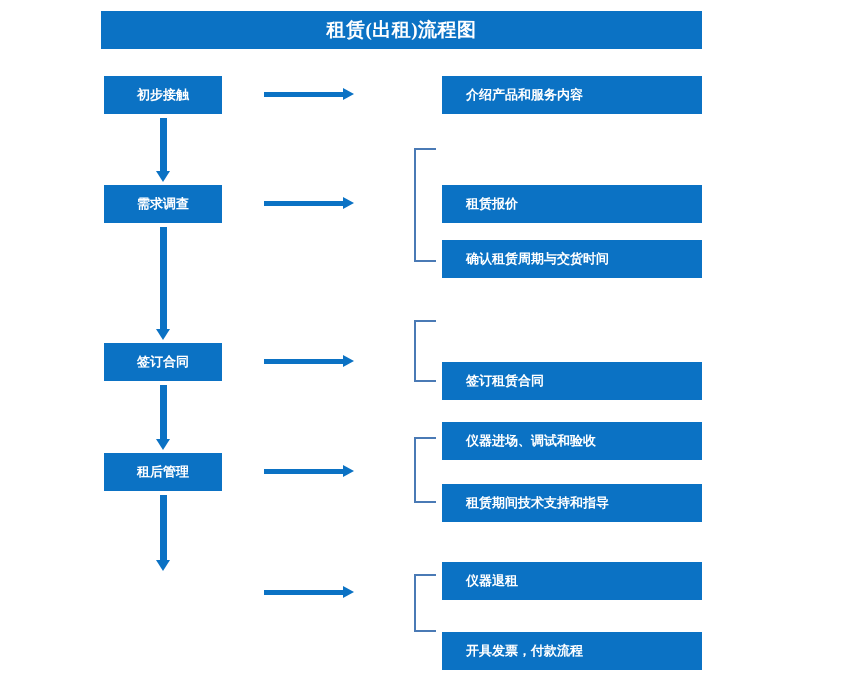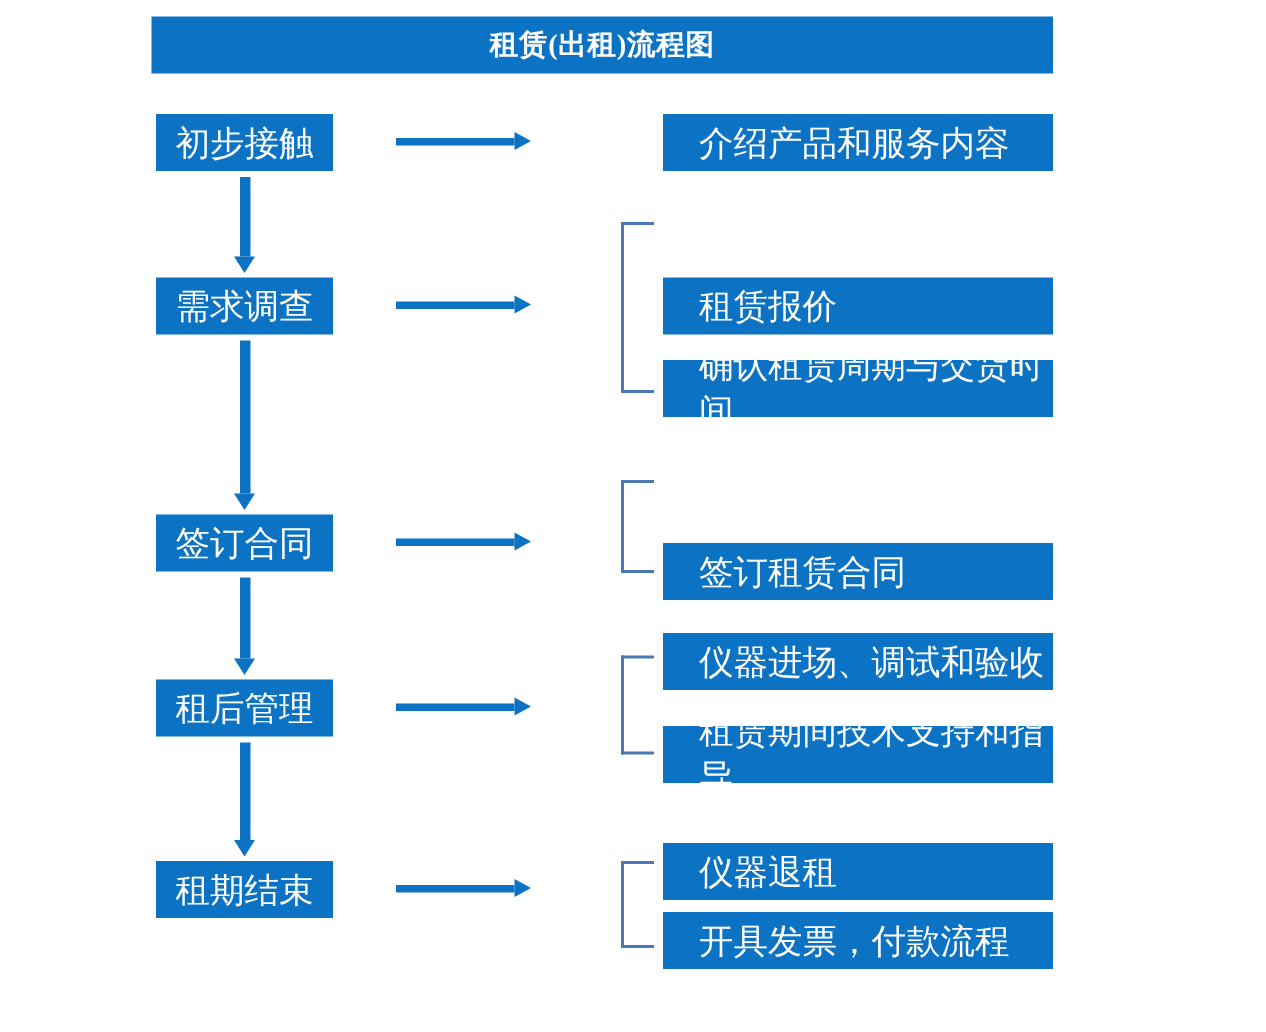--- a/index.html
+++ b/index.html
@@ -38,22 +38,22 @@
     justify-content: center;
     box-sizing: border-box;
   }
 
   
   .node {
     position: absolute;
     height: 38px;
     background: #0b72c4;
     color: #ffffff;
-    font-size: 23px;
-    font-weight: normal;
+    font-size: 13px;
+    font-weight: bold;
     display: flex;
     align-items: center;
     box-sizing: border-box;
   }
   .node.left {
     left: 104px;
     width: 118px;
     justify-content: center;
     text-align: center;
   }
@@ -128,21 +128,20 @@
   <div class="title-bar">租赁(出租)流程图</div>
 
   <div class="node left" style="top:76px;">初步接触</div>
 
   <div class="node left" style="top:185px;">需求调查</div>
 
   <div class="node left" style="top:343px;">签订合同</div>
 
   <div class="node left" style="top:453px;">租后管理</div>
 
-  <div class="node left" style="top:574px;">租期结束</div>
 
   <div class="down-arrow" style="top:118px; height:64px;">
     <div class="shaft" style="height:53px;"></div>
     <div class="head" style="top:53px;"></div>
   </div>
 
   <div class="down-arrow" style="top:227px; height:113px;">
     <div class="shaft" style="height:102px;"></div>
     <div class="head" style="top:102px;"></div>
   </div>
@@ -199,15 +198,15 @@
 
 
   <div class="node right" style="top:362px;">签订租赁合同</div>
 
   <div class="node right" style="top:422px;">仪器进场、调试和验收</div>
 
   <div class="node right" style="top:484px;">租赁期间技术支持和指导</div>
 
   <div class="node right" style="top:562px;">仪器退租</div>
 
-  <div class="node right" style="top:608px;">开具发票，付款流程</div>
+  <div class="node right" style="top:632px;">开具发票，付款流程</div>
 
 </div>
 
 </body></html>

